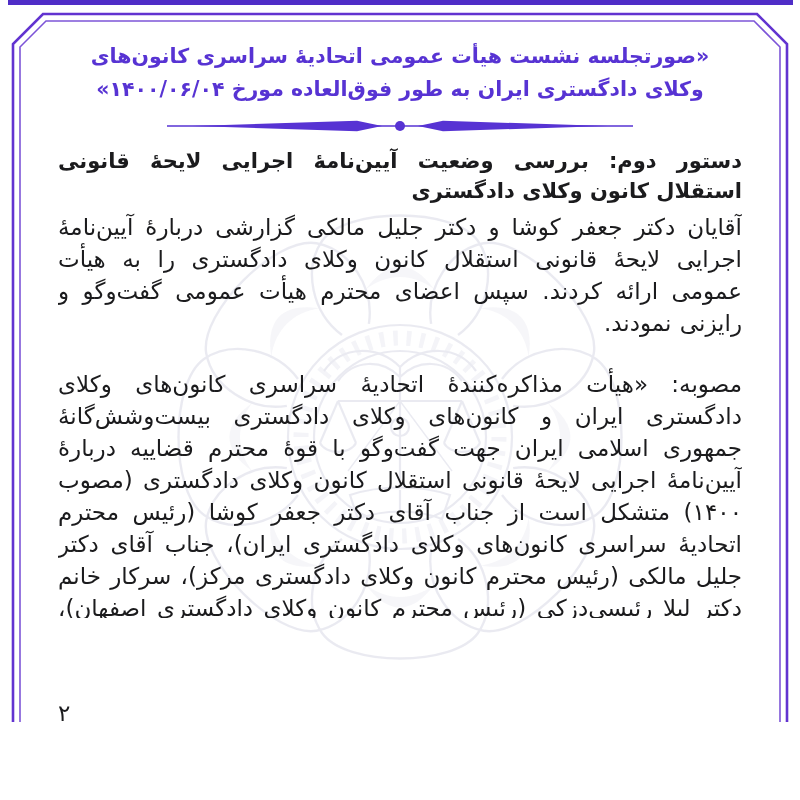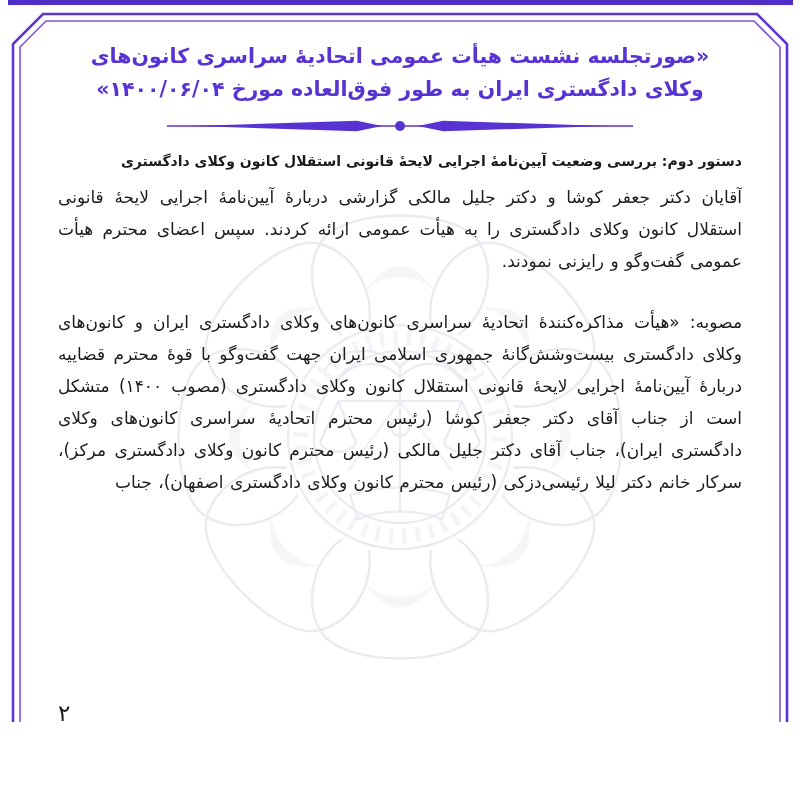--- a/index.html
+++ b/index.html
@@ -49,29 +49,29 @@
     color: var(--accent_purple, #5733d3);
   }
   .divider-wrap {
     text-align: center;
     margin: 9px 0 6px 0;
     color: var(--accent_purple, #5733d3);
   }
   .divider-wrap svg { vertical-align: middle; }
   .agenda {
     margin: 12px 0 0 0;
-    font-size: 14px;
+    font-size: 21px;
     font-weight: bold;
     line-height: 30px;
     color: var(--text_black, #1b1b1d);
     text-align: justify;
   }
   .para {
     margin: 5px 0 0 0;
-    font-size: 17px;
+    font-size: 23px;
     line-height: 32px;
     color: var(--text_black, #1b1b1d);
     text-align: justify;
     word-spacing: 1px;
   }
   .para.gap { margin-top: 29px; }
   .page-number {
     position: absolute;
     left: 58px; top: 697px;
     font-size: 23px;

